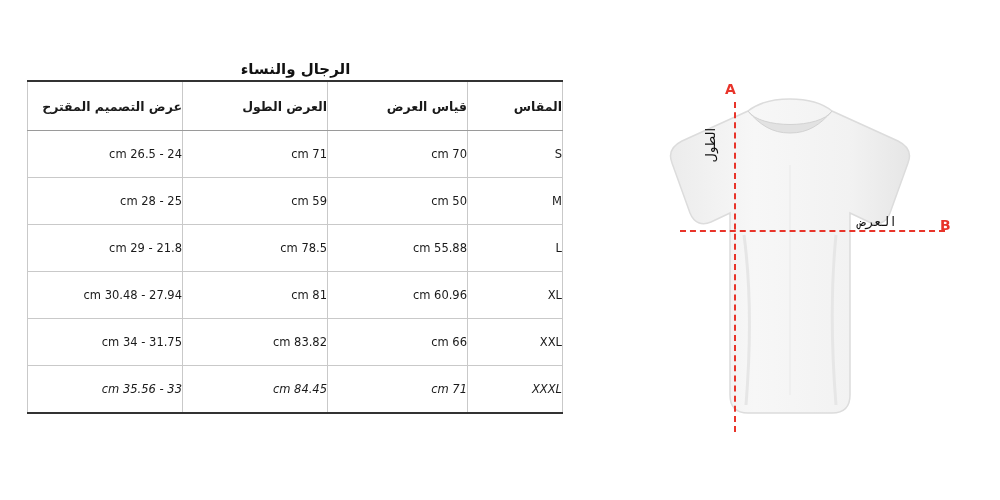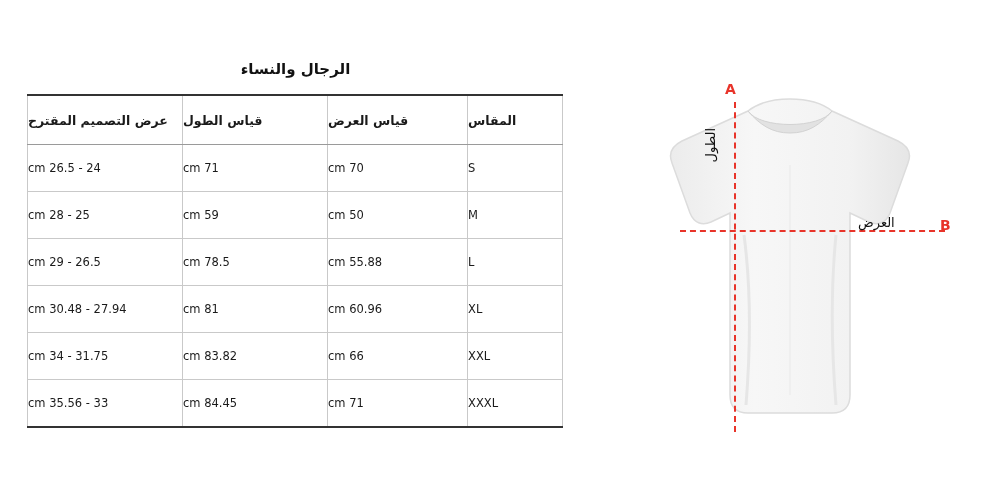--- a/index.html
+++ b/index.html
@@ -22,49 +22,50 @@
     left: 28px;
     top: 60px;
     width: 535px;
   }
 
   #chart-title {
     text-align: center;
     font-size: 15px;
     font-weight: bold;
     color: #111;
-    margin-bottom: 16px;
+    margin-bottom: 2px;
     direction: rtl;
   }
 
   table.size-table {
     border-collapse: collapse;
     width: 535px;
     table-layout: fixed;
     direction: rtl;
   }
   table.size-table th,
   table.size-table td {
     border: 1px solid #c9c9c9;
-    text-align: left;
+    text-align: right;
     vertical-align: middle;
     font-size: 11.5px;
     color: #1a1a1a;
     padding: 0;
     height: 46px;
   }
   table.size-table thead th {
     font-weight: bold;
     font-size: 12.5px;
     height: 48px;
     border-top: 2px solid #333;
     border-bottom: 1px solid #9a9a9a;
   }
   table.size-table tbody tr:last-child td {
     border-bottom: 2px solid #333;
+    font-style: italic;
   }
   table.size-table col.c-size    { width: 95px; }
   table.size-table col.c-width   { width: 140px; }
   table.size-table col.c-length  { width: 145px; }
   table.size-table col.c-design  { width: 155px; }
 
   
   #shirt-panel {
     position: absolute;
     left: 600px;
@@ -121,61 +122,62 @@
   #caption-length {
     left: 104px;
     top: 88px;
     writing-mode: vertical-rl;
     transform: rotate(180deg);
     letter-spacing: 0.5px;
   }
   #caption-width {
     left: 258px;
     top: 176px;
+    font-family: Liberation Mono, monospace;
   }
 </style>
 </head>
 <body>
 
 <div id="size-chart-panel">
   <div id="chart-title">الرجال والنساء</div>
 
   <table class="size-table">
     <colgroup>
       <col class="c-size">
       <col class="c-width">
       <col class="c-length">
       <col class="c-design">
     </colgroup>
     <thead>
       <tr>
         <th>المقاس</th>
         <th>قياس العرض</th>
-        <th>قياس الطول</th>
+        <th>العرض الطول</th>
         <th>عرض التصميم المقترح</th>
       </tr>
     </thead>
     <tbody>
       <tr>
         <td>S</td>
         <td>70 cm</td>
         <td>71 cm</td>
         <td>24 - 26.5 cm</td>
       </tr>
       <tr>
         <td>M</td>
         <td>50 cm</td>
         <td>59 cm</td>
         <td>25 - 28 cm</td>
       </tr>
       <tr>
         <td>L</td>
         <td>55.88 cm</td>
         <td>78.5 cm</td>
-        <td>26.5 - 29 cm</td>
+        <td>21.8 - 29 cm</td>
       </tr>
       <tr>
         <td>XL</td>
         <td>60.96 cm</td>
         <td>81 cm</td>
         <td>27.94 - 30.48 cm</td>
       </tr>
       <tr>
         <td>XXL</td>
         <td>66 cm</td>

